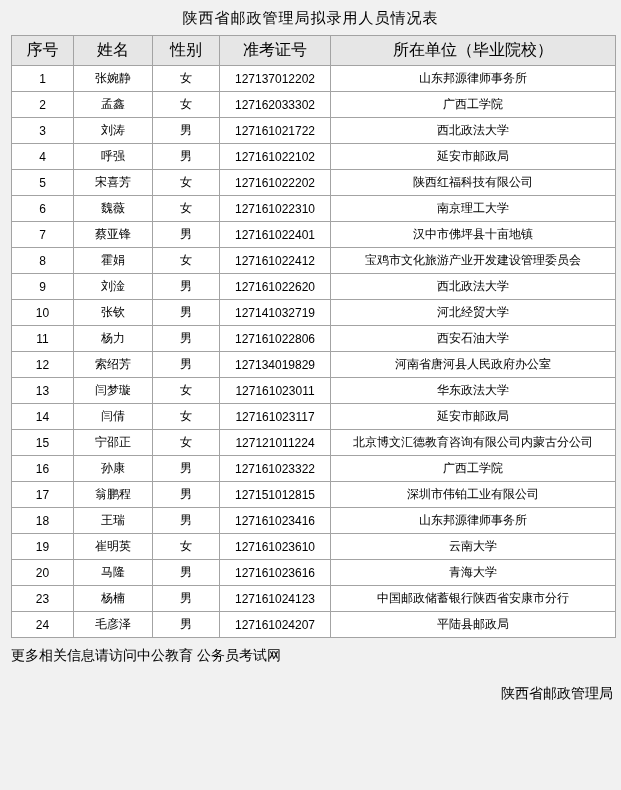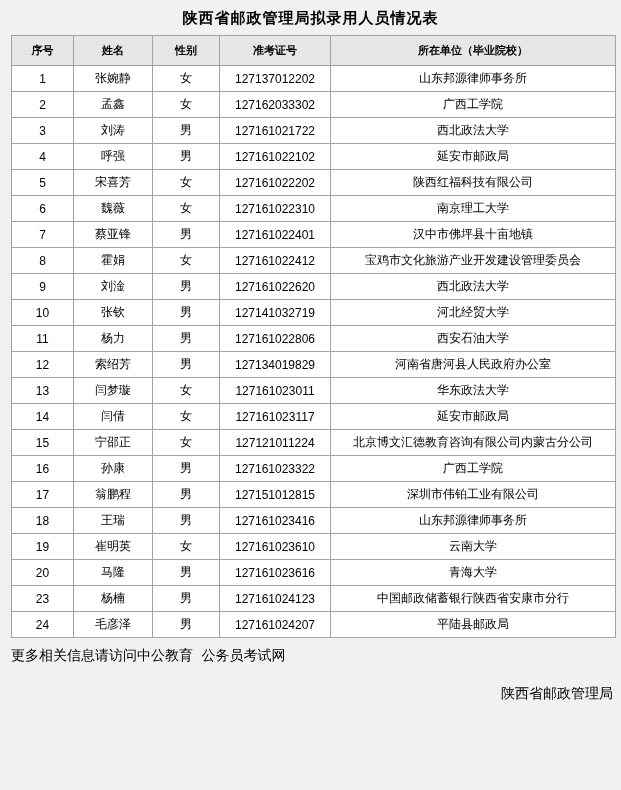--- a/index.html
+++ b/index.html
@@ -9,21 +9,21 @@
   body {
     width: 621px;
     height: 790px;
     background: #f1f1f1;
     font-family: "Liberation Sans", "DejaVu Sans", sans-serif;
     color: #000;
     overflow: hidden;
   }
   .page-title {
     text-align: center;
-    font-weight: bold;
+    font-weight: normal;
     font-size: 15px;
     padding-top: 9px;
     letter-spacing: 1px;
   }
   table.personnel {
     border-collapse: collapse;
     table-layout: fixed;
     width: 604px;
     margin: 7px 0 0 11px;
   }
@@ -33,36 +33,35 @@
     text-align: center;
     vertical-align: middle;
     font-size: 12px;
     padding: 0;
     overflow: hidden;
     white-space: nowrap;
   }
   table.personnel th {
     background: #e6e6e6;
     height: 29px;
-    font-weight: bold;
-    font-size: 11px;
+    font-weight: normal;
+    font-size: 16px;
   }
   table.personnel td {
     background: #ffffff;
     height: 25px;
   }
   col.c-index { width: 62px; }
   col.c-name  { width: 79px; }
   col.c-gender{ width: 67px; }
   col.c-exam  { width: 111px; }
   col.c-org   { width: 285px; }
   .footer-info {
     margin: 9px 0 0 11px;
     font-size: 14px;
-    font-family: Liberation Mono, monospace;
   }
   .sign-block {
     margin-right: 8px;
     text-align: right;
     font-size: 14px;
   }
   .signature { margin-top: 20px; }
 </style>
 </head>
 <body>

